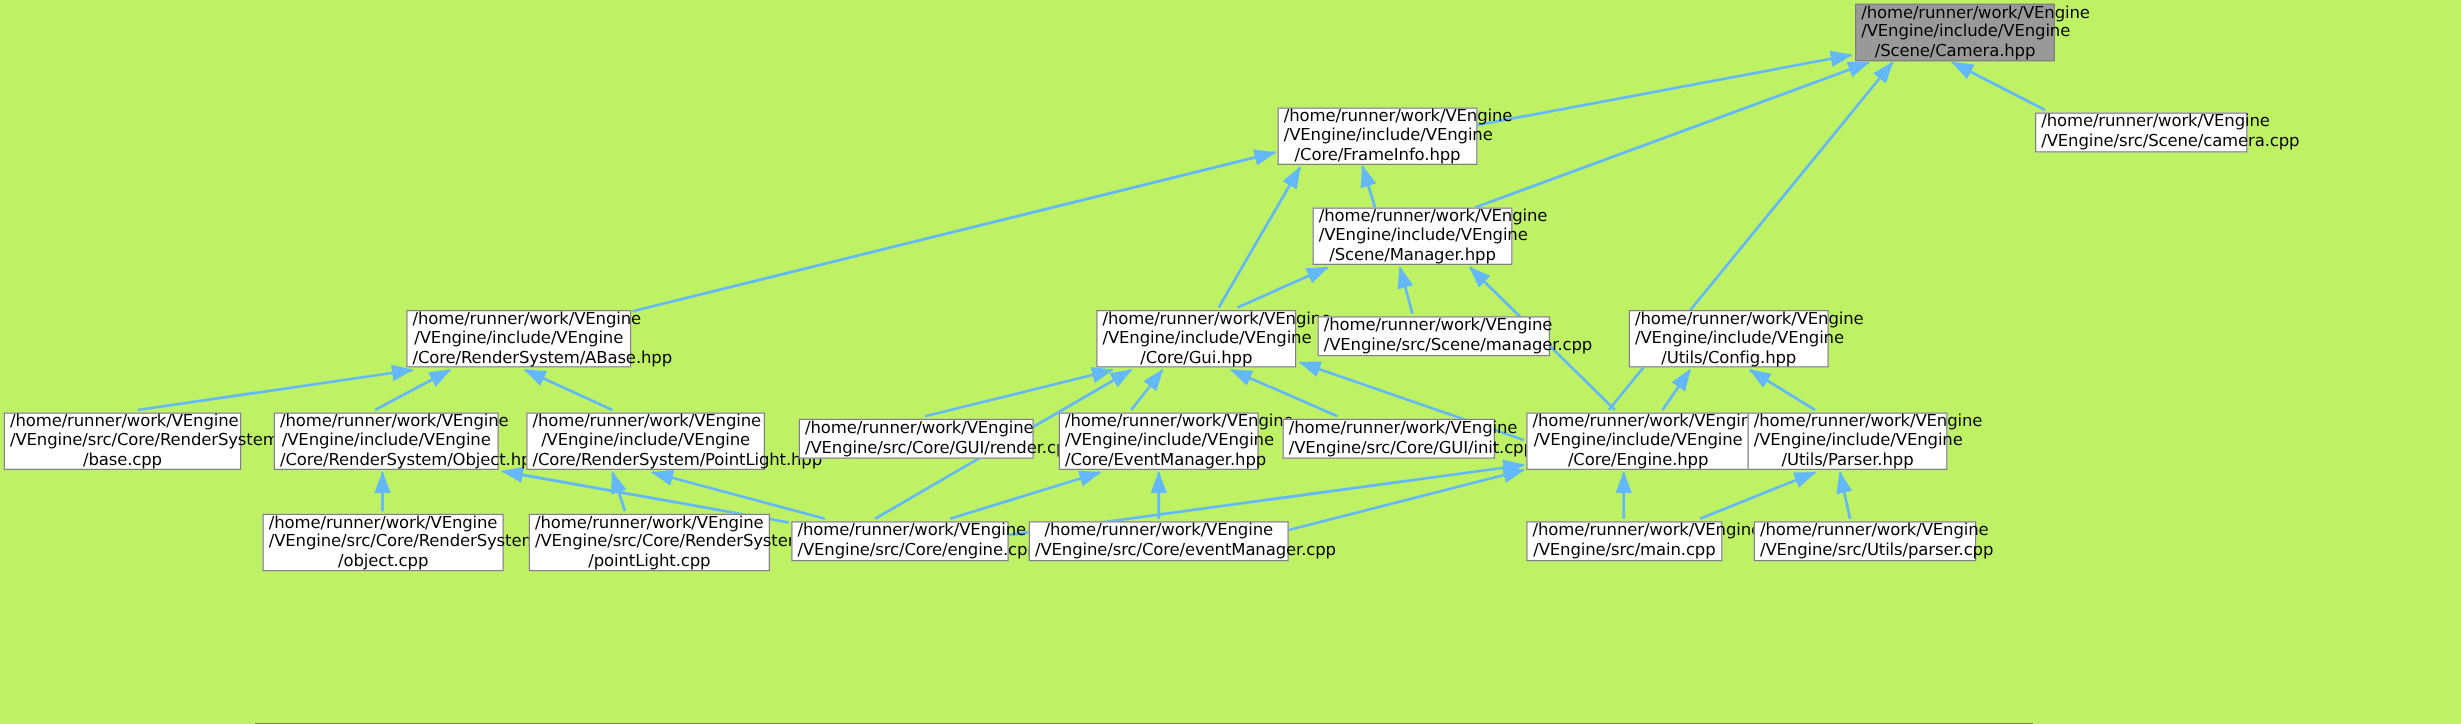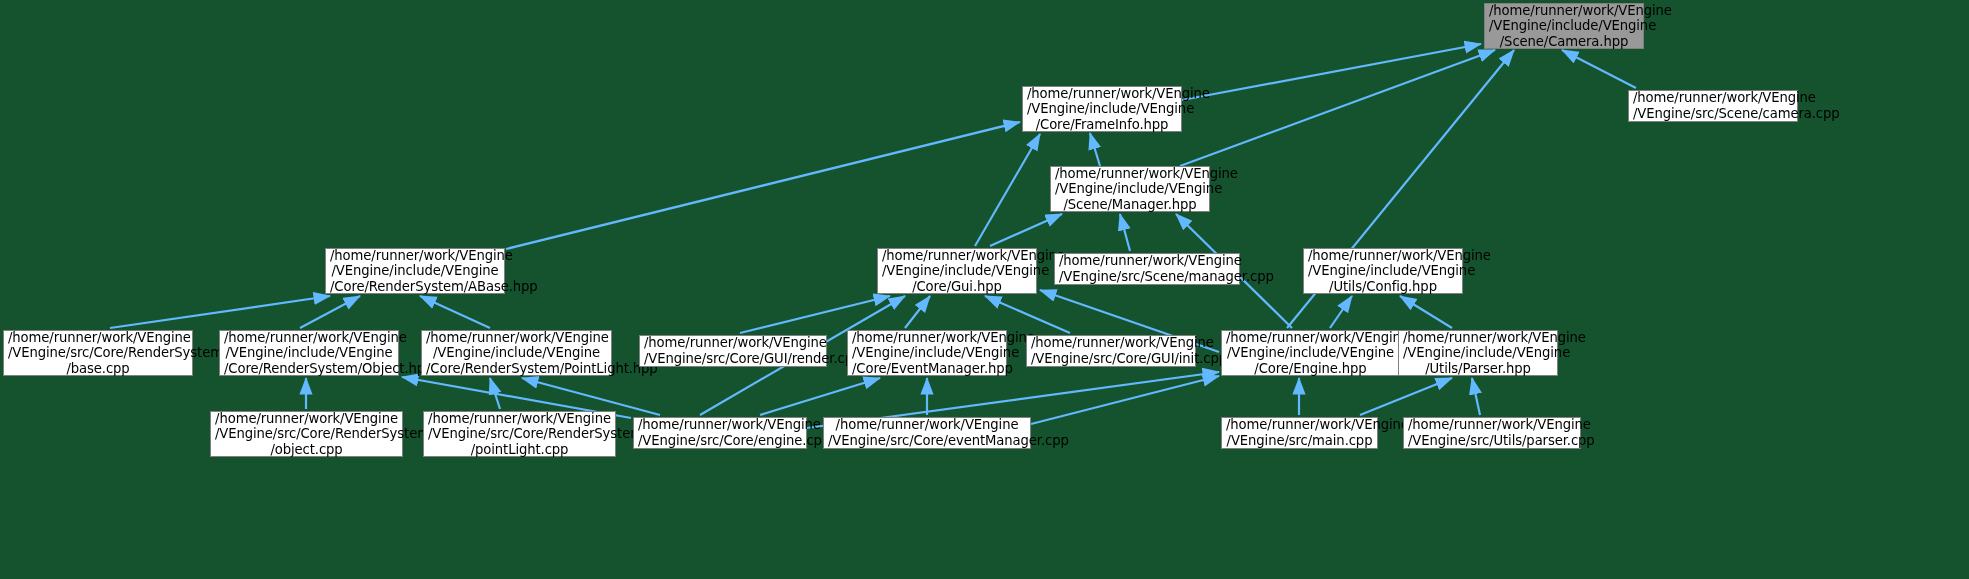--- a/index.html
+++ b/index.html
@@ -1,16 +1,16 @@
 <!DOCTYPE html>
 <html><head>
 <meta charset="utf-8">
 <style>
   html,body{margin:0;padding:0;background:#000;}
-  #canvas{position:relative;width:1969px;height:579px;background:#14532d;overflow:hidden;
+  #canvas{position:relative;width:1969px;height:579px;background:#bef264;overflow:hidden;
           font-family:"DejaVu Sans","Liberation Sans",sans-serif;}
   svg.edges{position:absolute;left:0;top:0;width:1969px;height:579px;pointer-events:none;}
   .node{position:absolute;box-sizing:border-box;background:#ffffff;border:1px solid #808080;
         display:flex;align-items:center;justify-content:center;text-align:center;
         color:#000;font-size:13.2px;line-height:15.6px;letter-spacing:-0.1px;
         padding:2px 4px;white-space:pre-line;z-index:5;}
   .node.hl{background:#999999;}
   .node span{display:block;width:100%;}
 </style>
 </head>

